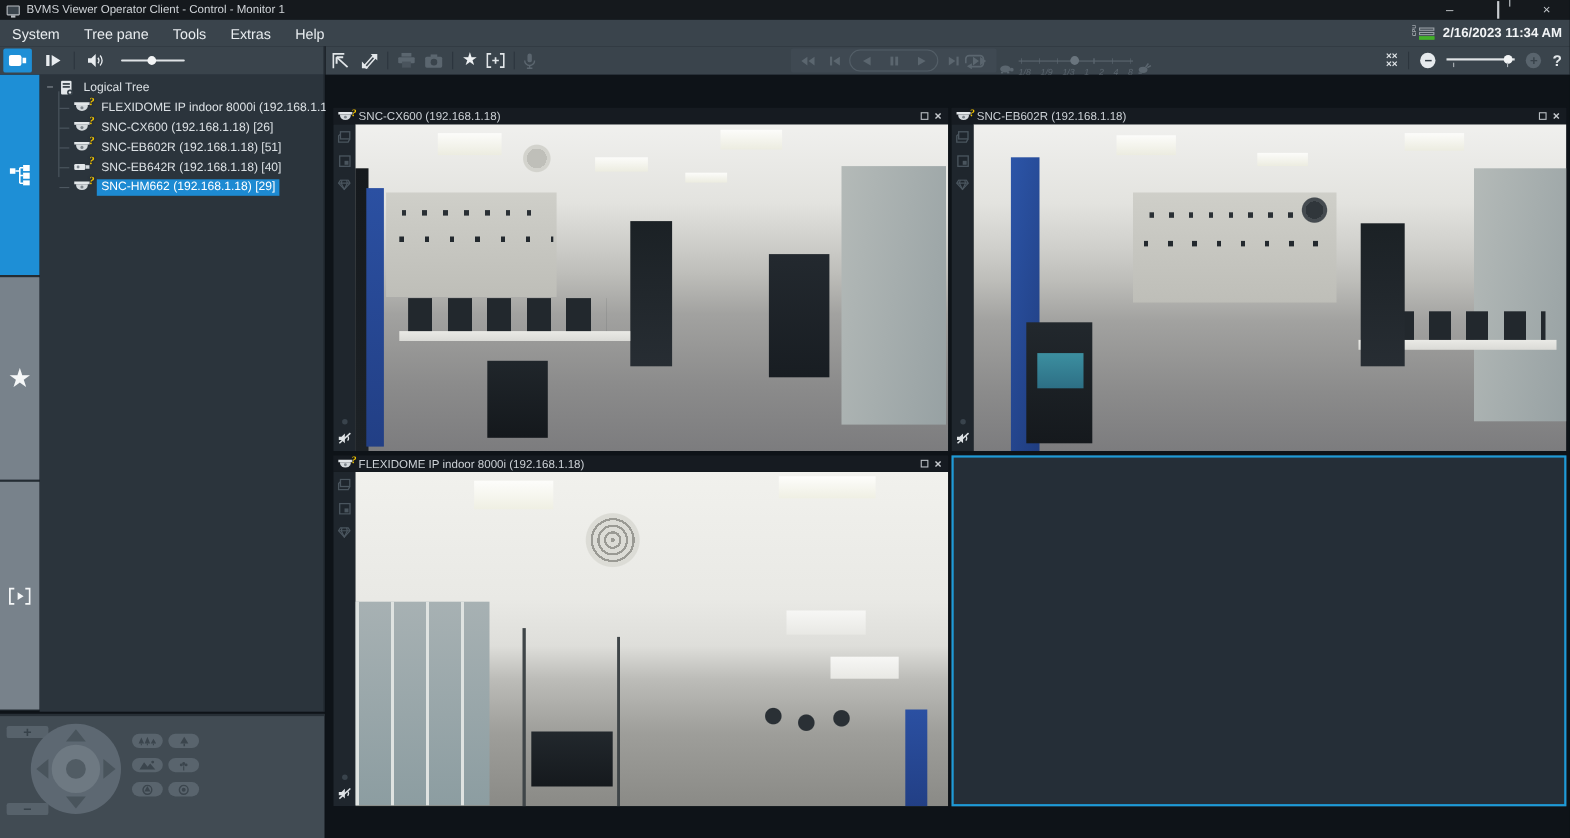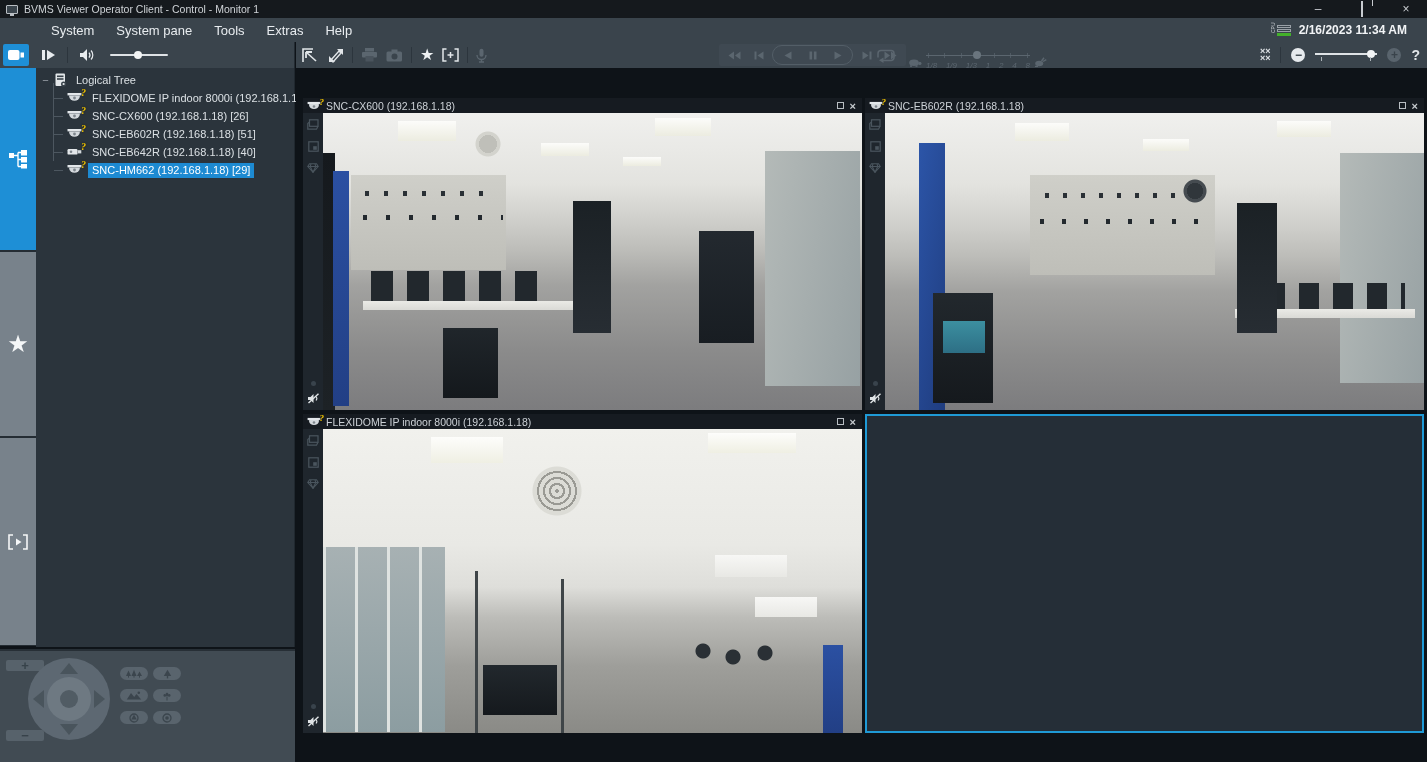--- a/index.html
+++ b/index.html
@@ -12,23 +12,23 @@
   .appicon { width:12px; height:9px; border:1px solid #b9bec3; border-radius:1px; margin:0 6px 0 6px; position:relative; background:#3a444c; }
   .appicon::after { content:""; position:absolute; left:3px; bottom:-3px; width:4px; height:2px; background:#b9bec3; }
   .winbtns { margin-left:auto; display:flex; align-items:center; gap:30px; margin-right:14px; color:#c8ccd0; }
   .winbtn { width:14px; text-align:center; cursor:default; font-size:12px; line-height:14px; }
   .restore-ic { width:8px; height:7px; border:1px solid #c8ccd0; position:relative; }
   .restore-ic::before { content:""; position:absolute; left:2px; top:-4px; width:8px; height:7px;
                         border:1px solid #c8ccd0; border-left:none; border-bottom:none; }
 
   
   .menubar { position:absolute; left:0; top:18px; width:1427px; height:24px; background:#3a444c;
-             display:flex; align-items:center; color:#e8ecef; font-size:13px;padding-left:40px; }
+             display:flex; align-items:center; color:#e8ecef; font-size:13px; }
   .menuitem { padding:0 11px; height:100%; display:flex; align-items:center; }
-  .statusarea { margin-left:auto; display:flex; align-items:center; gap:7px; margin-right:20px; }
+  .statusarea { margin-left:auto; display:flex; align-items:center; gap:7px; margin-right:7px; }
   .cpuicon { width:22px; height:15px; display:flex; align-items:center; gap:1px; }
   .cpuicon .cputxt { font-size:5px; color:#cfd3d7; transform:rotate(-90deg); width:6px; letter-spacing:0; }
   .cpubars { display:flex; flex-direction:column; gap:1px; }
   .cpubars i { display:block; width:14px; height:3px; border:1px solid #9aa1a7; }
   .cpubars i.g { background:#43b02a; border-color:#43b02a; }
   .clock { font-size:12px; font-weight:bold; color:#f2f4f6; }
 
   
   .ltoolbar { position:absolute; left:0; top:42px; width:295px; height:26px; background:#3a444c;
               display:flex; align-items:center; gap:6px; padding-left:3px; border-right:1px solid #232b32; }
@@ -190,21 +190,21 @@
   <span>BVMS Viewer Operator Client - Control - Monitor 1</span>
   <span class="winbtns">
     <span class="winbtn">–</span>
     <span class="winbtn"><span class="restore-ic"></span></span>
     <span class="winbtn">×</span>
   </span>
 </div>
 
 <div class="menubar">
   <span class="menuitem">System</span>
-  <span class="menuitem">System pane</span>
+  <span class="menuitem">Tree pane</span>
   <span class="menuitem">Tools</span>
   <span class="menuitem">Extras</span>
   <span class="menuitem">Help</span>
   <span class="statusarea">
     <span class="cpuicon">
       <span class="cputxt">CPU</span>
       <span class="cpubars">
           <i></i>
           <i></i>
           <i class="g"></i>

